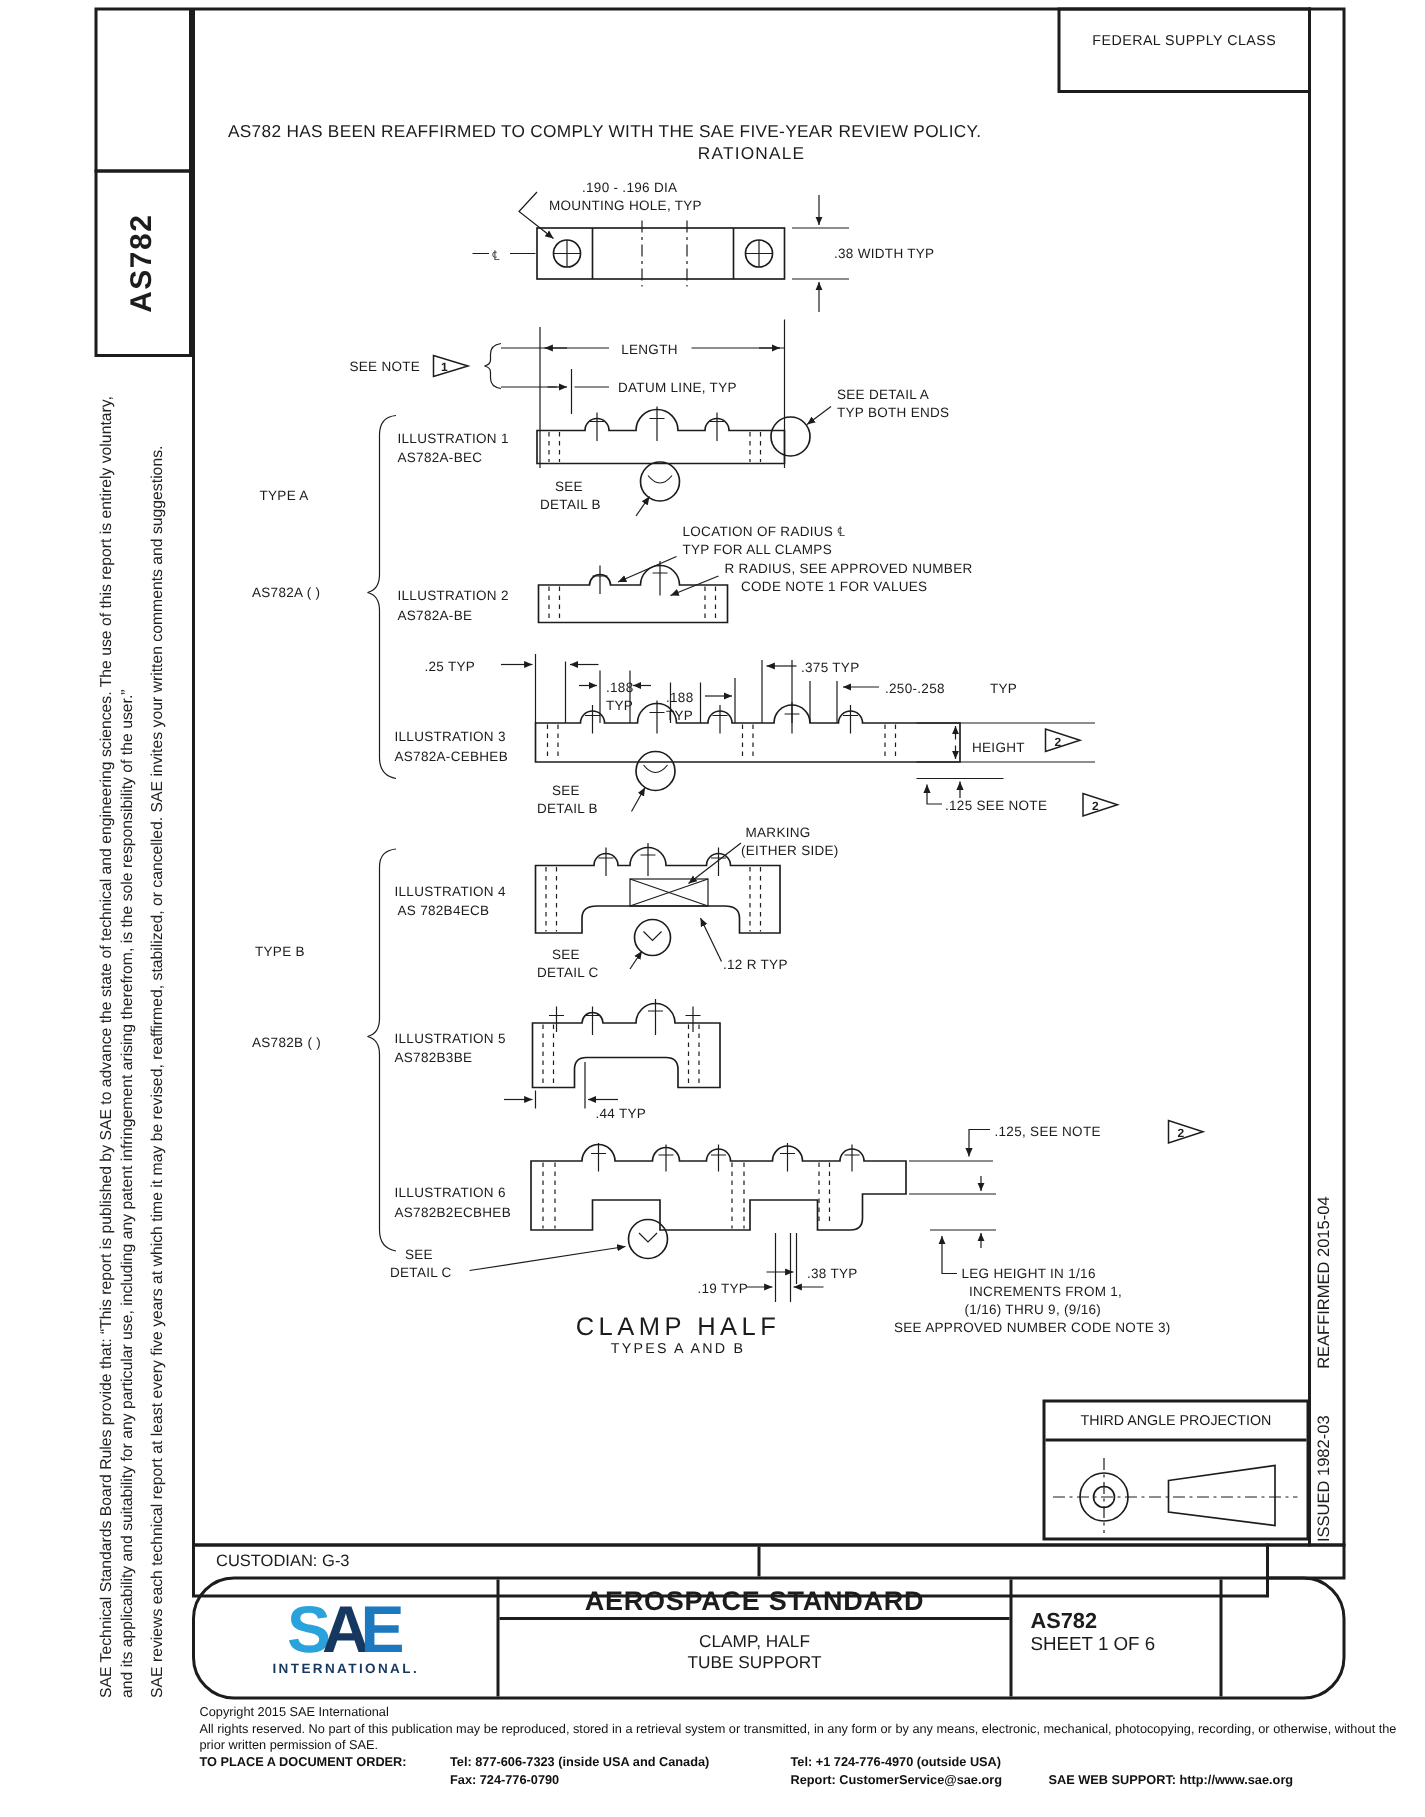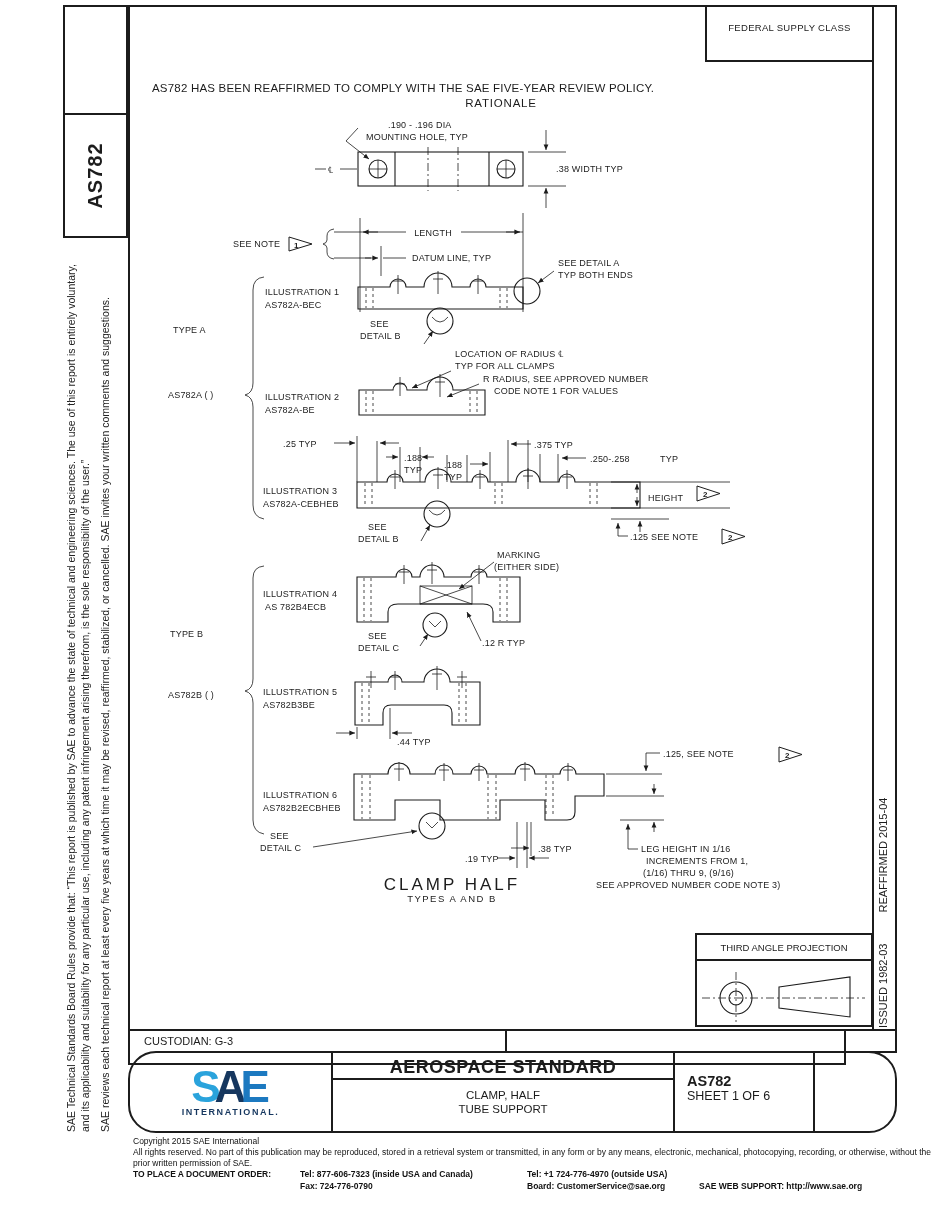--- a/index.html
+++ b/index.html
@@ -278,16 +278,16 @@
     </div>
     <div class="abs" style="left:687px;top:0;width:78px;height:78px;"></div>
   </div>
 
   <div class="abs foot" style="left:133px;top:1136px;width:812px;">Copyright 2015 SAE International</div>
   <div class="abs foot" style="left:133px;top:1147px;width:812px;">All rights reserved. No part of this publication may be reproduced, stored in a retrieval system or transmitted, in any form or by any means, electronic, mechanical, photocopying, recording, or otherwise, without the prior written permission of SAE.</div>
   <div class="abs footb" style="left:133px;top:1169px;">TO PLACE A DOCUMENT ORDER:</div>
   <div class="abs footb" style="left:300px;top:1169px;">Tel: 877-606-7323 (inside USA and Canada)</div>
   <div class="abs footb" style="left:527px;top:1169px;">Tel: +1 724-776-4970 (outside USA)</div>
   <div class="abs footb" style="left:300px;top:1181px;">Fax: 724-776-0790</div>
-  <div class="abs footb" style="left:527px;top:1181px;">Board: CustomerService@sae.org</div>
+  <div class="abs footb" style="left:527px;top:1181px;">Report: CustomerService@sae.org</div>
   <div class="abs footb" style="left:699px;top:1181px;">SAE WEB SUPPORT: http://www.sae.org</div>
 
 </div>
 
 </body></html>

